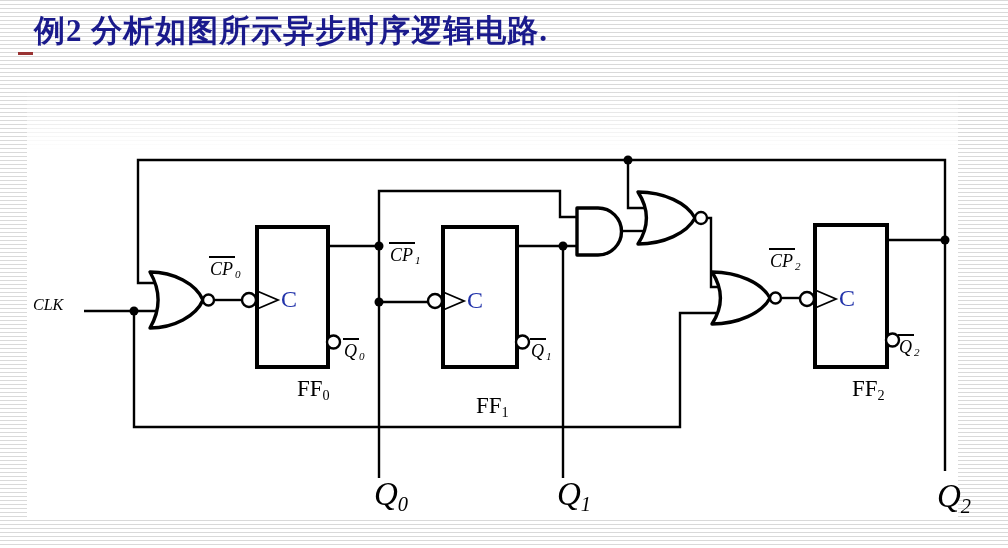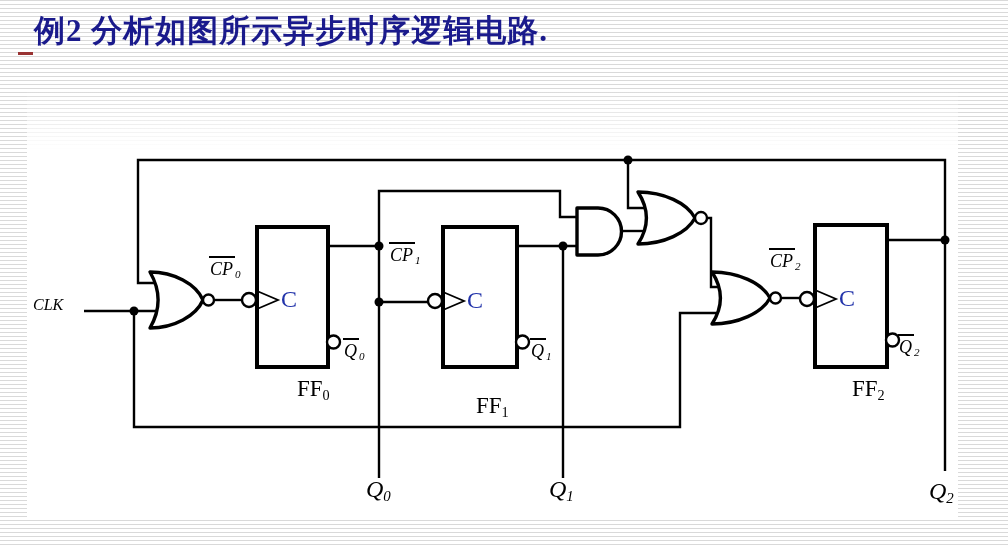--- a/index.html
+++ b/index.html
@@ -40,21 +40,21 @@
     border-top:2px solid #000;
     padding:2px 2px 0 1px;
     line-height:1;
   }
   .sb{font-size:0.62em;vertical-align:-0.28em;}
   .clk-lbl{font-size:16px;}
   .cp-lbl{font-size:18px;}
   .c-lbl{font-size:24px;color:#2233aa;}
   .ff-lbl{font-size:23px;margin-left:21px;}
   .qb-lbl{font-size:18px;}
-  .q-lbl{font-size:24px;}
+  .q-lbl{font-size:33px;margin-left:8px;}
 </style>
 </head>
 <body>
 
 <div class="slide">
 
   <div class="fade-band"></div>
   <div class="figure-area"></div>
 
   <div class="title">例2 分析如图所示异步时序逻辑电路.</div>

